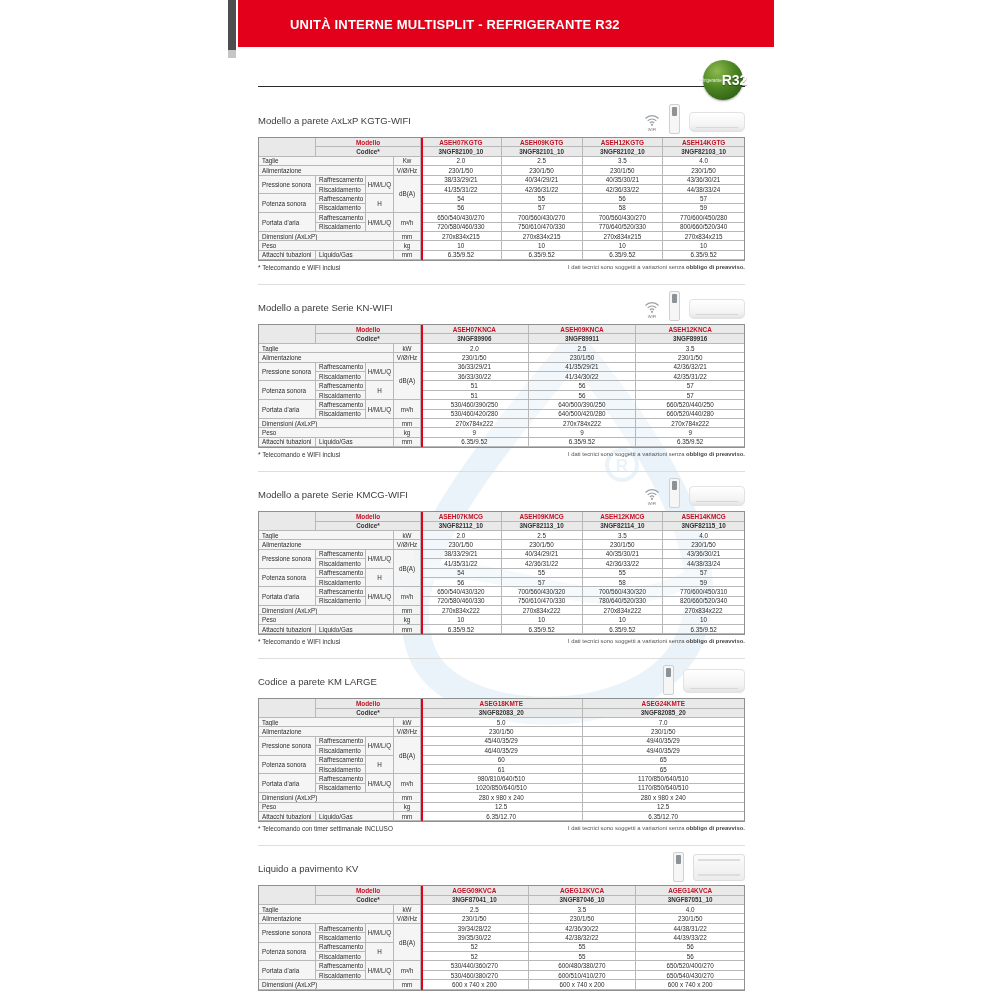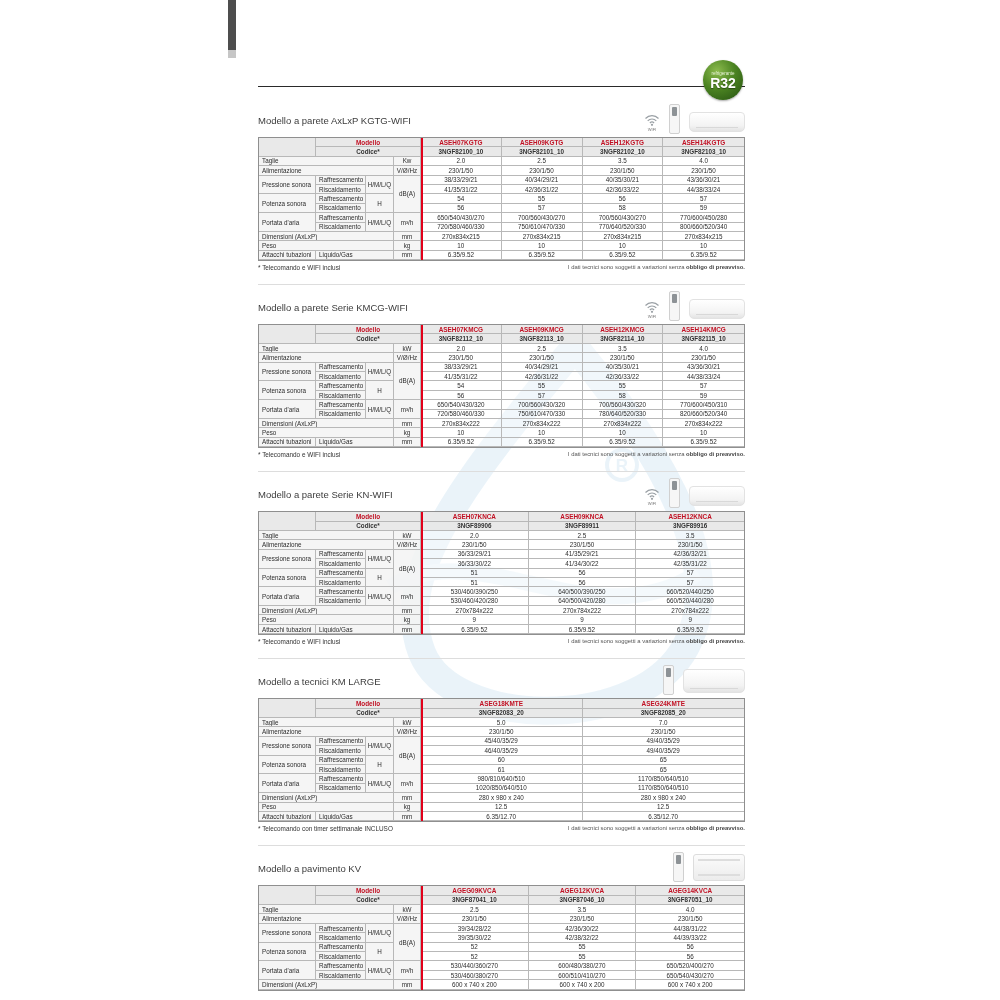--- a/index.html
+++ b/index.html
@@ -13,21 +13,21 @@
   .side-sq{position:absolute;left:228px;top:50px;width:8px;height:8px;background:#c6c6c6;}
   .banner{position:absolute;left:238px;top:0;width:536px;height:47px;background:var(--accent);}
   .banner span{display:block;color:#fff;font-weight:bold;font-size:13px;letter-spacing:.2px;
     padding-left:52px;line-height:50px;white-space:nowrap;}
   .watermark{position:absolute;left:330px;top:335px;opacity:.55;z-index:0;pointer-events:none;}
   .content{position:absolute;left:258px;top:60px;width:487px;z-index:1;}
   .heading-row{position:relative;border-bottom:1.5px solid #2a2a2a;padding:22px 0 4px 0;}
   .heading-row h1{font-size:12.5px;font-style:italic;font-weight:bold;color:#111;}
   .r32-badge{position:absolute;right:2px;top:0;width:40px;height:40px;border-radius:50%;
     background:radial-gradient(circle at 35% 28%,#8cbb4e 0%,#4c8422 45%,#234f10 100%);
-    display:flex;flex-direction:column;align-items:center;justify-content:center;
+    display:flex;flex-direction:row;align-items:center;justify-content:center;
     box-shadow:0 1px 2px rgba(0,0,0,.35);}
   .r32-badge .sm{font-size:4.5px;color:#e8f3d8;line-height:5px;}
   .r32-badge .lg{font-size:14px;font-weight:bold;color:#fff;line-height:14px;text-shadow:0 1px 1px rgba(0,0,0,.4);}
   .section{margin-top:11px;padding-top:5px;}
   .section.sep{border-top:1px solid #ddd;}
   .sec-head{display:flex;justify-content:space-between;align-items:flex-end;height:31px;margin-bottom:3px;}
   .sec-title{font-size:9.5px;color:#3c3c3c;padding-bottom:8px;}
   .sec-icons{display:flex;align-items:flex-end;gap:9px;}
   .wifi-wrap{display:flex;flex-direction:column;align-items:center;margin-bottom:2px;}
   .wifi-wrap .wifi-cap{font-size:4px;color:#777;margin-top:1px;}
@@ -56,20 +56,23 @@
   .foot .fl{font-size:6.4px;color:#333;}
   .foot .fr{font-size:5.9px;color:#555;}
   .foot .fr b{color:#444;}
 </style>
 </head>
 <body>
 
 <div class="page">
   <div class="side-bar"></div>
   <div class="side-sq"></div>
+  <div class="banner">
+    <span>UNITÀ INTERNE MULTISPLIT - REFRIGERANTE R32</span>
+  </div>
 
   <svg class="watermark" width="430" height="410" viewBox="0 0 430 410">
     <path d="M245 12 C 130 150, 62 240, 92 318 C 122 392, 300 398, 352 318 C 402 238, 335 122, 245 12 Z" fill="none" stroke="#d9eaf5" stroke-width="28"></path>
     <path d="M60 252 C 150 198, 262 306, 368 238" fill="none" stroke="#e3f0f8" stroke-width="16"></path>
     <circle cx="292" cy="130" r="15" fill="none" stroke="#d9eaf5" stroke-width="4"></circle>
     <text x="292" y="136" text-anchor="middle" font-size="17" font-weight="bold" fill="#d9eaf5">R</text>
   </svg>
 
   <div class="content">
     <div class="heading-row">
@@ -179,20 +182,112 @@
             <div class="c last-col" style="grid-area: 13 / 8;">6.35/9.52</div>
             <div class="redline" style="left: 162px;"></div>
           </div>
           <div class="foot">
             <div class="fl">* Telecomando e WIFI inclusi</div>
             <div class="fr">I dati tecnici sono soggetti a variazioni senza <b>obbligo di preavviso.</b></div>
           </div>
         </div>
         <div class="section sep">
           <div class="sec-head">
+            <div class="sec-title">Modello a parete Serie KN-WIFI</div>
+            <div class="sec-icons">
+              <div class="wifi-wrap">
+                <svg width="16" height="12" viewBox="0 0 16 12">
+                  <path d="M1.5 4.5 A9 9 0 0 1 14.5 4.5" fill="none" stroke="#9aa0a5" stroke-width="1.2"></path>
+                  <path d="M3.7 6.8 A6 6 0 0 1 12.3 6.8" fill="none" stroke="#9aa0a5" stroke-width="1.2"></path>
+                  <path d="M5.9 9 A3 3 0 0 1 10.1 9" fill="none" stroke="#9aa0a5" stroke-width="1.2"></path>
+                  <circle cx="8" cy="10.8" r="1.1" fill="#9aa0a5"></circle>
+                </svg>
+                <div class="wifi-cap">WIFI</div>
+              </div>
+              <div class="remote"></div>
+              <div class="unit-wall"></div>
+            </div>
+          </div>
+          <div class="spec-table" style="grid-template-columns: 57px 50px 28px 27px repeat(3, 1fr);">
+            <div class="c hdr" style="grid-area: 1 / 1 / span 2;"></div>
+            <div class="c hdr red" style="grid-area: 1 / 2 / auto / span 3;">Modello</div>
+            <div class="c hdr code" style="grid-area: 2 / 2 / auto / span 3;">Codice*</div>
+            <div class="c hdr red" style="grid-area: 1 / 5;">ASEH07KNCA</div>
+            <div class="c hdr red" style="grid-area: 1 / 6;">ASEH09KNCA</div>
+            <div class="c hdr red last-col" style="grid-area: 1 / 7;">ASEH12KNCA</div>
+            <div class="c hdr code" style="grid-area: 2 / 5;">3NGF89906</div>
+            <div class="c hdr code" style="grid-area: 2 / 6;">3NGF89911</div>
+            <div class="c hdr code last-col" style="grid-area: 2 / 7;">3NGF89916</div>
+            <div class="c left lab" style="grid-area: 3 / 1 / auto / span 3;">Taglie</div>
+            <div class="c lab" style="grid-area: 3 / 4;">kW</div>
+            <div class="c" style="grid-area: 3 / 5;">2.0</div>
+            <div class="c" style="grid-area: 3 / 6;">2.5</div>
+            <div class="c last-col" style="grid-area: 3 / 7;">3.5</div>
+            <div class="c left lab" style="grid-area: 4 / 1 / auto / span 3;">Alimentazione</div>
+            <div class="c lab" style="grid-area: 4 / 4;">V/Ø/Hz</div>
+            <div class="c" style="grid-area: 4 / 5;">230/1/50</div>
+            <div class="c" style="grid-area: 4 / 6;">230/1/50</div>
+            <div class="c last-col" style="grid-area: 4 / 7;">230/1/50</div>
+            <div class="c left lab" style="grid-area: 5 / 1 / span 2;">Pressione sonora</div>
+            <div class="c left lab" style="grid-area: 5 / 2;">Raffrescamento</div>
+            <div class="c lab" style="grid-area: 5 / 3 / span 2;">H/M/L/Q</div>
+            <div class="c lab" style="grid-area: 5 / 4 / span 4;">dB(A)</div>
+            <div class="c" style="grid-area: 5 / 5;">36/33/29/21</div>
+            <div class="c" style="grid-area: 5 / 6;">41/35/29/21</div>
+            <div class="c last-col" style="grid-area: 5 / 7;">42/36/32/21</div>
+            <div class="c left lab" style="grid-area: 6 / 2;">Riscaldamento</div>
+            <div class="c" style="grid-area: 6 / 5;">36/33/30/22</div>
+            <div class="c" style="grid-area: 6 / 6;">41/34/30/22</div>
+            <div class="c last-col" style="grid-area: 6 / 7;">42/35/31/22</div>
+            <div class="c left lab" style="grid-area: 7 / 1 / span 2;">Potenza sonora</div>
+            <div class="c left lab" style="grid-area: 7 / 2;">Raffrescamento</div>
+            <div class="c lab" style="grid-area: 7 / 3 / span 2;">H</div>
+            <div class="c" style="grid-area: 7 / 5;">51</div>
+            <div class="c" style="grid-area: 7 / 6;">56</div>
+            <div class="c last-col" style="grid-area: 7 / 7;">57</div>
+            <div class="c left lab" style="grid-area: 8 / 2;">Riscaldamento</div>
+            <div class="c" style="grid-area: 8 / 5;">51</div>
+            <div class="c" style="grid-area: 8 / 6;">56</div>
+            <div class="c last-col" style="grid-area: 8 / 7;">57</div>
+            <div class="c left lab" style="grid-area: 9 / 1 / span 2;">Portata d'aria</div>
+            <div class="c left lab" style="grid-area: 9 / 2;">Raffrescamento</div>
+            <div class="c lab" style="grid-area: 9 / 3 / span 2;">H/M/L/Q</div>
+            <div class="c lab" style="grid-area: 9 / 4 / span 2;">m³/h</div>
+            <div class="c" style="grid-area: 9 / 5;">530/460/390/250</div>
+            <div class="c" style="grid-area: 9 / 6;">640/500/390/250</div>
+            <div class="c last-col" style="grid-area: 9 / 7;">660/520/440/250</div>
+            <div class="c left lab" style="grid-area: 10 / 2;">Riscaldamento</div>
+            <div class="c" style="grid-area: 10 / 5;">530/460/420/280</div>
+            <div class="c" style="grid-area: 10 / 6;">640/500/420/280</div>
+            <div class="c last-col" style="grid-area: 10 / 7;">660/520/440/280</div>
+            <div class="c left lab" style="grid-area: 11 / 1 / auto / span 3;">Dimensioni (AxLxP)</div>
+            <div class="c lab" style="grid-area: 11 / 4;">mm</div>
+            <div class="c" style="grid-area: 11 / 5;">270x784x222</div>
+            <div class="c" style="grid-area: 11 / 6;">270x784x222</div>
+            <div class="c last-col" style="grid-area: 11 / 7;">270x784x222</div>
+            <div class="c left lab" style="grid-area: 12 / 1 / auto / span 3;">Peso</div>
+            <div class="c lab" style="grid-area: 12 / 4;">kg</div>
+            <div class="c" style="grid-area: 12 / 5;">9</div>
+            <div class="c" style="grid-area: 12 / 6;">9</div>
+            <div class="c last-col" style="grid-area: 12 / 7;">9</div>
+            <div class="c left lab" style="grid-area: 13 / 1;">Attacchi tubazioni</div>
+            <div class="c left lab" style="grid-area: 13 / 2 / auto / span 2;">Liquido/Gas</div>
+            <div class="c lab" style="grid-area: 13 / 4;">mm</div>
+            <div class="c" style="grid-area: 13 / 5;">6.35/9.52</div>
+            <div class="c" style="grid-area: 13 / 6;">6.35/9.52</div>
+            <div class="c last-col" style="grid-area: 13 / 7;">6.35/9.52</div>
+            <div class="redline" style="left: 162px;"></div>
+          </div>
+          <div class="foot">
+            <div class="fl">* Telecomando e WIFI inclusi</div>
+            <div class="fr">I dati tecnici sono soggetti a variazioni senza <b>obbligo di preavviso.</b></div>
+          </div>
+        </div>
+        <div class="section sep">
+          <div class="sec-head">
             <div class="sec-title">Modello a parete Serie KMCG-WIFI</div>
             <div class="sec-icons">
               <div class="wifi-wrap">
                 <svg width="16" height="12" viewBox="0 0 16 12">
                   <path d="M1.5 4.5 A9 9 0 0 1 14.5 4.5" fill="none" stroke="#9aa0a5" stroke-width="1.2"></path>
                   <path d="M3.7 6.8 A6 6 0 0 1 12.3 6.8" fill="none" stroke="#9aa0a5" stroke-width="1.2"></path>
                   <path d="M5.9 9 A3 3 0 0 1 10.1 9" fill="none" stroke="#9aa0a5" stroke-width="1.2"></path>
                   <circle cx="8" cy="10.8" r="1.1" fill="#9aa0a5"></circle>
                 </svg>
                 <div class="wifi-cap">WIFI</div>
@@ -284,113 +379,21 @@
             <div class="c last-col" style="grid-area: 13 / 8;">6.35/9.52</div>
             <div class="redline" style="left: 162px;"></div>
           </div>
           <div class="foot">
             <div class="fl">* Telecomando e WIFI inclusi</div>
             <div class="fr">I dati tecnici sono soggetti a variazioni senza <b>obbligo di preavviso.</b></div>
           </div>
         </div>
         <div class="section sep">
           <div class="sec-head">
-            <div class="sec-title">Modello a parete Serie KN-WIFI</div>
-            <div class="sec-icons">
-              <div class="wifi-wrap">
-                <svg width="16" height="12" viewBox="0 0 16 12">
-                  <path d="M1.5 4.5 A9 9 0 0 1 14.5 4.5" fill="none" stroke="#9aa0a5" stroke-width="1.2"></path>
-                  <path d="M3.7 6.8 A6 6 0 0 1 12.3 6.8" fill="none" stroke="#9aa0a5" stroke-width="1.2"></path>
-                  <path d="M5.9 9 A3 3 0 0 1 10.1 9" fill="none" stroke="#9aa0a5" stroke-width="1.2"></path>
-                  <circle cx="8" cy="10.8" r="1.1" fill="#9aa0a5"></circle>
-                </svg>
-                <div class="wifi-cap">WIFI</div>
-              </div>
-              <div class="remote"></div>
-              <div class="unit-wall"></div>
-            </div>
-          </div>
-          <div class="spec-table" style="grid-template-columns: 57px 50px 28px 27px repeat(3, 1fr);">
-            <div class="c hdr" style="grid-area: 1 / 1 / span 2;"></div>
-            <div class="c hdr red" style="grid-area: 1 / 2 / auto / span 3;">Modello</div>
-            <div class="c hdr code" style="grid-area: 2 / 2 / auto / span 3;">Codice*</div>
-            <div class="c hdr red" style="grid-area: 1 / 5;">ASEH07KNCA</div>
-            <div class="c hdr red" style="grid-area: 1 / 6;">ASEH09KNCA</div>
-            <div class="c hdr red last-col" style="grid-area: 1 / 7;">ASEH12KNCA</div>
-            <div class="c hdr code" style="grid-area: 2 / 5;">3NGF89906</div>
-            <div class="c hdr code" style="grid-area: 2 / 6;">3NGF89911</div>
-            <div class="c hdr code last-col" style="grid-area: 2 / 7;">3NGF89916</div>
-            <div class="c left lab" style="grid-area: 3 / 1 / auto / span 3;">Taglie</div>
-            <div class="c lab" style="grid-area: 3 / 4;">kW</div>
-            <div class="c" style="grid-area: 3 / 5;">2.0</div>
-            <div class="c" style="grid-area: 3 / 6;">2.5</div>
-            <div class="c last-col" style="grid-area: 3 / 7;">3.5</div>
-            <div class="c left lab" style="grid-area: 4 / 1 / auto / span 3;">Alimentazione</div>
-            <div class="c lab" style="grid-area: 4 / 4;">V/Ø/Hz</div>
-            <div class="c" style="grid-area: 4 / 5;">230/1/50</div>
-            <div class="c" style="grid-area: 4 / 6;">230/1/50</div>
-            <div class="c last-col" style="grid-area: 4 / 7;">230/1/50</div>
-            <div class="c left lab" style="grid-area: 5 / 1 / span 2;">Pressione sonora</div>
-            <div class="c left lab" style="grid-area: 5 / 2;">Raffrescamento</div>
-            <div class="c lab" style="grid-area: 5 / 3 / span 2;">H/M/L/Q</div>
-            <div class="c lab" style="grid-area: 5 / 4 / span 4;">dB(A)</div>
-            <div class="c" style="grid-area: 5 / 5;">36/33/29/21</div>
-            <div class="c" style="grid-area: 5 / 6;">41/35/29/21</div>
-            <div class="c last-col" style="grid-area: 5 / 7;">42/36/32/21</div>
-            <div class="c left lab" style="grid-area: 6 / 2;">Riscaldamento</div>
-            <div class="c" style="grid-area: 6 / 5;">36/33/30/22</div>
-            <div class="c" style="grid-area: 6 / 6;">41/34/30/22</div>
-            <div class="c last-col" style="grid-area: 6 / 7;">42/35/31/22</div>
-            <div class="c left lab" style="grid-area: 7 / 1 / span 2;">Potenza sonora</div>
-            <div class="c left lab" style="grid-area: 7 / 2;">Raffrescamento</div>
-            <div class="c lab" style="grid-area: 7 / 3 / span 2;">H</div>
-            <div class="c" style="grid-area: 7 / 5;">51</div>
-            <div class="c" style="grid-area: 7 / 6;">56</div>
-            <div class="c last-col" style="grid-area: 7 / 7;">57</div>
-            <div class="c left lab" style="grid-area: 8 / 2;">Riscaldamento</div>
-            <div class="c" style="grid-area: 8 / 5;">51</div>
-            <div class="c" style="grid-area: 8 / 6;">56</div>
-            <div class="c last-col" style="grid-area: 8 / 7;">57</div>
-            <div class="c left lab" style="grid-area: 9 / 1 / span 2;">Portata d'aria</div>
-            <div class="c left lab" style="grid-area: 9 / 2;">Raffrescamento</div>
-            <div class="c lab" style="grid-area: 9 / 3 / span 2;">H/M/L/Q</div>
-            <div class="c lab" style="grid-area: 9 / 4 / span 2;">m³/h</div>
-            <div class="c" style="grid-area: 9 / 5;">530/460/390/250</div>
-            <div class="c" style="grid-area: 9 / 6;">640/500/390/250</div>
-            <div class="c last-col" style="grid-area: 9 / 7;">660/520/440/250</div>
-            <div class="c left lab" style="grid-area: 10 / 2;">Riscaldamento</div>
-            <div class="c" style="grid-area: 10 / 5;">530/460/420/280</div>
-            <div class="c" style="grid-area: 10 / 6;">640/500/420/280</div>
-            <div class="c last-col" style="grid-area: 10 / 7;">660/520/440/280</div>
-            <div class="c left lab" style="grid-area: 11 / 1 / auto / span 3;">Dimensioni (AxLxP)</div>
-            <div class="c lab" style="grid-area: 11 / 4;">mm</div>
-            <div class="c" style="grid-area: 11 / 5;">270x784x222</div>
-            <div class="c" style="grid-area: 11 / 6;">270x784x222</div>
-            <div class="c last-col" style="grid-area: 11 / 7;">270x784x222</div>
-            <div class="c left lab" style="grid-area: 12 / 1 / auto / span 3;">Peso</div>
-            <div class="c lab" style="grid-area: 12 / 4;">kg</div>
-            <div class="c" style="grid-area: 12 / 5;">9</div>
-            <div class="c" style="grid-area: 12 / 6;">9</div>
-            <div class="c last-col" style="grid-area: 12 / 7;">9</div>
-            <div class="c left lab" style="grid-area: 13 / 1;">Attacchi tubazioni</div>
-            <div class="c left lab" style="grid-area: 13 / 2 / auto / span 2;">Liquido/Gas</div>
-            <div class="c lab" style="grid-area: 13 / 4;">mm</div>
-            <div class="c" style="grid-area: 13 / 5;">6.35/9.52</div>
-            <div class="c" style="grid-area: 13 / 6;">6.35/9.52</div>
-            <div class="c last-col" style="grid-area: 13 / 7;">6.35/9.52</div>
-            <div class="redline" style="left: 162px;"></div>
-          </div>
-          <div class="foot">
-            <div class="fl">* Telecomando e WIFI inclusi</div>
-            <div class="fr">I dati tecnici sono soggetti a variazioni senza <b>obbligo di preavviso.</b></div>
-          </div>
-        </div>
-        <div class="section sep">
-          <div class="sec-head">
-            <div class="sec-title">Modello a tecnici KM LARGE</div>
+            <div class="sec-title">Codice a parete KM LARGE</div>
             <div class="sec-icons">
               <div class="remote"></div>
               <div class="unit-wall large"></div>
             </div>
           </div>
           <div class="spec-table" style="grid-template-columns: 57px 50px 28px 27px repeat(2, 1fr);">
             <div class="c hdr" style="grid-area: 1 / 1 / span 2;"></div>
             <div class="c hdr red" style="grid-area: 1 / 2 / auto / span 3;">Modello</div>
             <div class="c hdr code" style="grid-area: 2 / 2 / auto / span 3;">Codice*</div>
             <div class="c hdr red" style="grid-area: 1 / 5;">ASEG18KMTE</div>
@@ -446,21 +449,21 @@
             <div class="c last-col" style="grid-area: 13 / 6;">6.35/12.70</div>
             <div class="redline" style="left: 162px;"></div>
           </div>
           <div class="foot">
             <div class="fl">* Telecomando con timer settimanale INCLUSO</div>
             <div class="fr">I dati tecnici sono soggetti a variazioni senza <b>obbligo di preavviso.</b></div>
           </div>
         </div>
         <div class="section sep">
           <div class="sec-head">
-            <div class="sec-title">Modello a pavimento KV</div>
+            <div class="sec-title">Liquido a pavimento KV</div>
             <div class="sec-icons">
               <div class="remote"></div>
               <div class="unit-floor"></div>
             </div>
           </div>
           <div class="spec-table" style="grid-template-columns: 57px 50px 28px 27px repeat(3, 1fr);">
             <div class="c hdr" style="grid-area: 1 / 1 / span 2;"></div>
             <div class="c hdr red" style="grid-area: 1 / 2 / auto / span 3;">Modello</div>
             <div class="c hdr code" style="grid-area: 2 / 2 / auto / span 3;">Codice*</div>
             <div class="c hdr red" style="grid-area: 1 / 5;">AGEG09KVCA</div>

